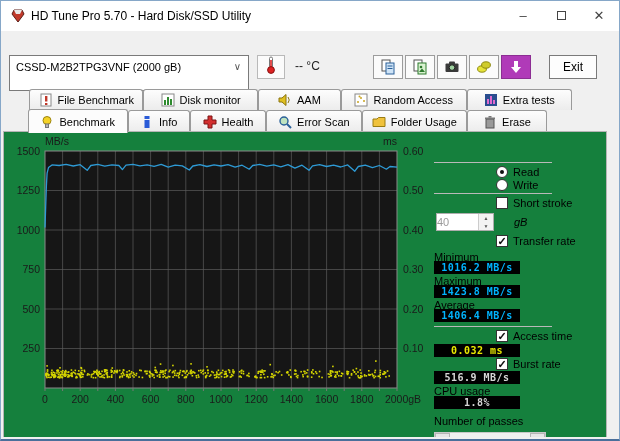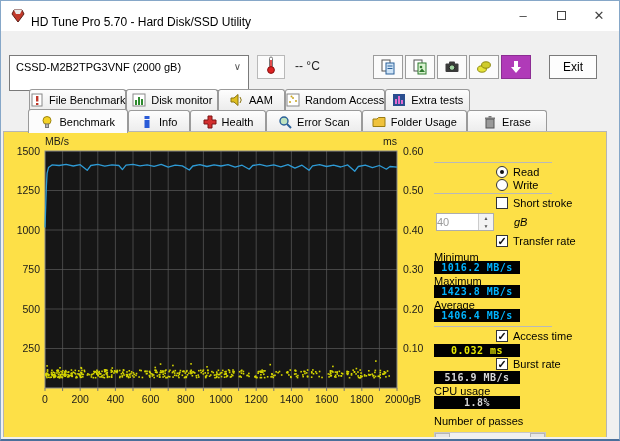--- a/index.html
+++ b/index.html
@@ -5,21 +5,21 @@
   * { margin:0; padding:0; box-sizing:border-box; }
   html,body { width:620px; height:441px; font-family:"Liberation Sans",sans-serif; }
   #window {
     position:relative; width:620px; height:441px; background:#f0f0f0;
     border:1px solid #86a7c8; border-bottom:2px solid #4a6f9b; overflow:hidden;
     font-size:11px; color:#000;
   }
   
   #titlebar { position:absolute; left:0; top:0; width:100%; height:30px; background:#ffffff; }
   #app-icon { position:absolute; left:10px; top:8px; width:14px; height:14px; }
-  #title-text { position:absolute; left:30px; top:8px; font-size:12px; color:#000; white-space:nowrap;margin-top:6px; }
+  #title-text { position:absolute; left:30px; top:8px; font-size:12px; color:#000; white-space:nowrap; }
   .cap-btn { position:absolute; top:1px; width:38px; height:28px; text-align:center; line-height:28px;
              font-size:13px; color:#444; background:transparent; }
   #btn-min { right:77px; } #btn-max { right:39px; } #btn-close { right:1px; }
   #btn-max span { display:inline-block; width:9px; height:9px; border:1px solid #444; }
   
   #menubar { position:absolute; left:0; top:30px; width:100%; height:18px; background:#f0f0f0; }
   .menu-item { display:inline-block; padding:18px 7px; font-size:12px; }
   .menu-item::first-letter { text-decoration:underline; }
   
   #toolbar { position:absolute; left:0; top:48px; width:100%; height:38px; background:#f0f0f0; }
@@ -30,30 +30,30 @@
     border:1px solid #b9b9b9; text-align:center; }
   #temp-text { position:absolute; left:294px; top:10px; font-size:12px; color:#222; }
   .tool-btn { position:absolute; top:6px; width:30px; height:24px; background:#fbfbfb;
     border:1px solid #9c9c9c; text-align:center; padding-top:3px; }
   #tb-copy{left:372px;} #tb-copyimg{left:404px;} #tb-camera{left:436px;} #tb-save{left:468px;}
   #tb-update{left:500px; background:#b03ab8; border-color:#8c2d93;}
   #exit-btn { position:absolute; left:548px; top:6px; width:48px; height:24px; background:#fdfdfd;
     border:1px solid #7a7a7a; text-align:center; line-height:22px; font-size:12px; }
   
   .tabrow { position:absolute; display:flex; }
-  #tabrow1 { left:28px; top:88px; width:441px; height:21px; }
+  #tabrow1 { left:28px; top:88px; width:543px; height:21px; }
   #tabrow2 { left:8px;  top:109px; width:538px; height:22px; }
   .tab { display:flex; align-items:center; justify-content:center; gap:5px;
     border:1px solid #9a9a9a; border-bottom:none; border-radius:3px 3px 0 0;
     background:linear-gradient(#fdfdfd,#ececec); font-size:11px; white-space:nowrap; }
   .tab .ticon { width:14px; height:14px; flex:0 0 auto; }
   .tab.active { background:#fcfcfc; position:relative; z-index:5; height:24px; margin-top:-1px;margin-left:19px; }
   
   #content { position:absolute; left:2px; top:130px; width:604px; height:306px;
-    background:#fde047; border:1px solid #b5b5b5; border-bottom:none; overflow:hidden; }
+    background:#15803d; border:1px solid #b5b5b5; border-bottom:none; overflow:hidden; }
   #right-strip { position:absolute; left:606px; top:130px; width:12px; height:306px; background:#f0f0f0; }
   #chart { position:absolute; left:0; top:0; }
   
   .sep { position:absolute; left:430px; width:118px; height:1px; background:#b9b9b9; }
   #start-btn { position:absolute; left:432px; top:4px; width:74px; height:20px;
     border:2px solid #0067c0; background:#e4e4e4; text-align:center; line-height:16px; font-size:11px; }
   .radio-row, .check-row { position:absolute; left:448px; display:flex; align-items:center; gap:5px; font-size:11px;margin-left:44px; }
   .radio { width:12px; height:12px; border:1px solid #333; border-radius:50%; background:#fff; position:relative; }
   .radio.sel::after { content:""; position:absolute; left:3px; top:3px; width:4px; height:4px; border-radius:50%; background:#111; }
   .cbox { width:12px; height:12px; border:1px solid #333; background:#fff; font-size:11px; line-height:11px;

